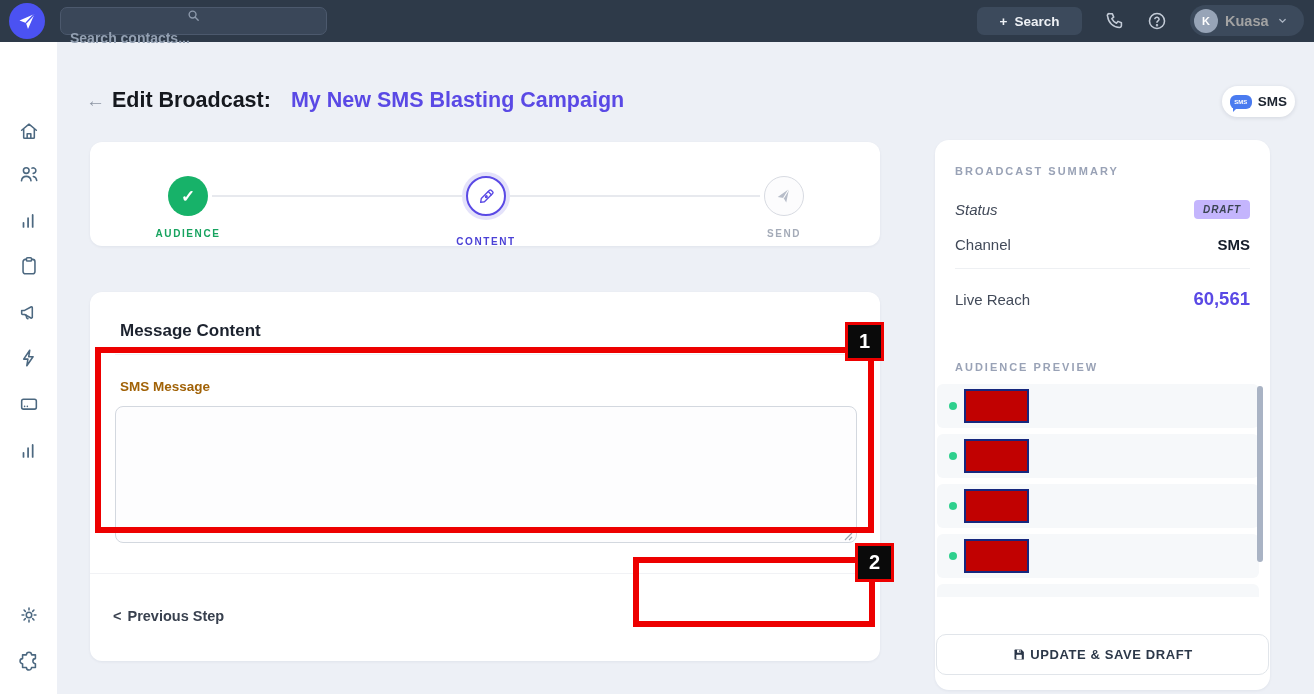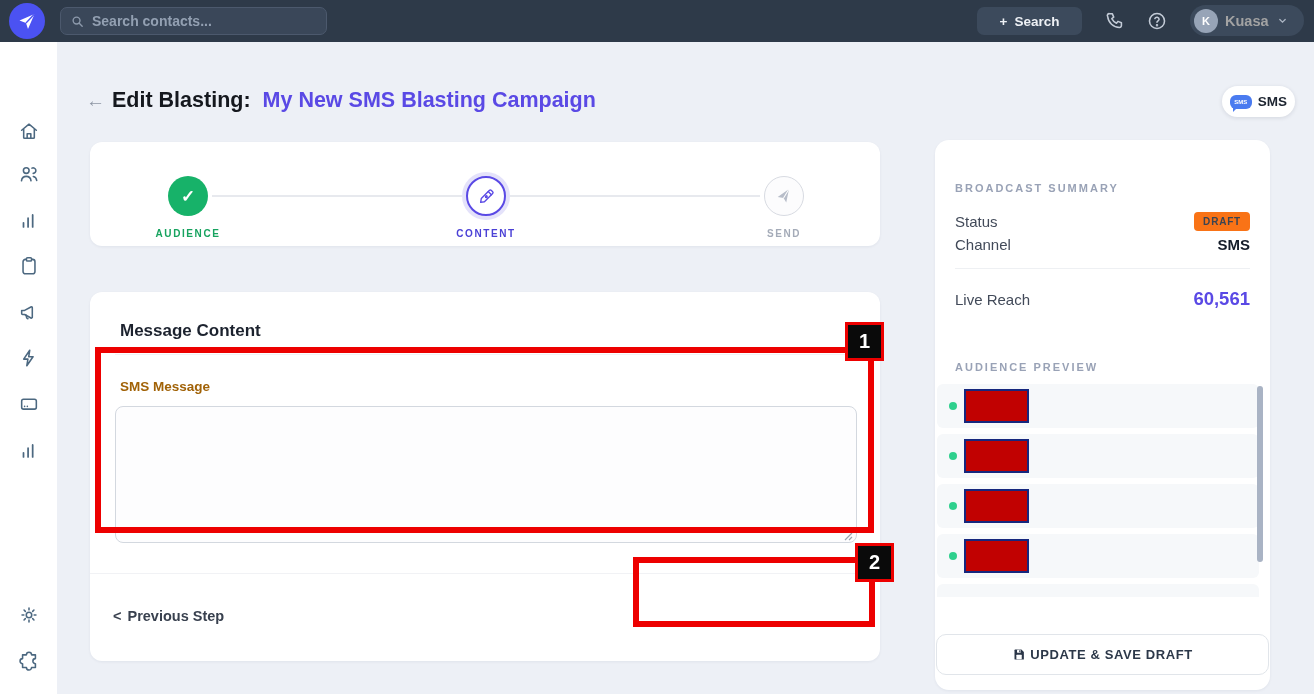--- a/index.html
+++ b/index.html
@@ -10,42 +10,42 @@
     background:#edf0f6;
     overflow:hidden;
     color:#1c222e;
   }
   
   .navbar { position:absolute; left:0; top:0; width:1314px; height:42px; background:#2e3a49; z-index:5; }
   .logo { position:absolute; left:9px; top:3px; width:36px; height:36px; border-radius:50%;
           background:#4b52f2; display:flex; align-items:center; justify-content:center; }
   .search { position:absolute; left:60px; top:7px; width:267px; height:28px;
             background:#3a4759; border:1px solid #4c596d; border-radius:7px;
-            display:flex; align-items:center; padding:0 9px; gap:7px; }
+            display:flex; align-items:center; padding:0 9px; gap:7px;flex-direction:column; }
   .search input { background:transparent; border:none; outline:none; color:#dfe5ec;
                   font-family:inherit; font-size:14px; width:100%; }
   .search input::placeholder { color:#93a0b2; font-weight:600; }
   .nav-btn { position:absolute; top:7px; height:28px; border-radius:7px; background:#3c4a5c;
              color:#eef1f5; font-size:13.5px; font-weight:700; display:flex; align-items:center;
              justify-content:center; gap:7px; border:none; cursor:pointer; font-family:inherit; }
   .upgrade { left:977px; width:105px; }
   .nav-ic { position:absolute; top:10px; width:22px; height:22px; color:#c3cbd7; cursor:pointer; }
   .userpill { position:absolute; left:1190px; top:5px; width:114px; height:31px; background:#3c4a5c;
               border-radius:16px; display:flex; align-items:center; padding:0 9px 0 4px; gap:7px; cursor:pointer; }
   .avatar { width:24px; height:24px; border-radius:50%; background:#97a4b7; color:#fff;
             font-size:11px; font-weight:700; display:flex; align-items:center; justify-content:center; }
   .username { color:#a3a3a3; font-size:14.5px; font-weight:700; }
   
   .sidebar { position:absolute; left:0; top:42px; width:57px; height:652px; background:#ffffff; z-index:4; }
   .side-ic { position:absolute; left:18px; width:22px; height:22px; color:#4c6880; cursor:pointer; }
   
   .back { position:absolute; left:86px; top:90px; font-size:19px; color:#8d95a3; cursor:pointer; z-index:2; }
   .page-title { position:absolute; left:112px; top:88px; font-size:21.5px; font-weight:700; z-index:2; }
   .title-prefix { color:#15181e; }
-  .title-campaign { color:#5a49e5; margin-left:6px; }
+  .title-campaign { color:#5a49e5; margin-left:14px; }
   .sms-pill { position:absolute; left:1222px; top:86px; width:73px; height:31px; background:#fff;
               border-radius:16px; box-shadow:0 1px 4px rgba(25,35,60,.12); display:flex; align-items:center;
               justify-content:center; gap:6px; z-index:2; }
   .bubble { position:relative; width:22px; height:14px; background:#4a7bf0; border-radius:6px;
             color:#fff; font-size:6px; font-weight:700; display:flex; align-items:center; justify-content:center; }
   .bubble::after { content:""; position:absolute; left:3px; bottom:-3px; border:3px solid transparent;
                    border-top-color:#4a7bf0; border-left-color:#4a7bf0; }
   .sms-pill-label { font-size:13.5px; font-weight:700; color:#1d2430; }
   
   .card { position:absolute; background:#fff; border-radius:12px; box-shadow:0 1px 3px rgba(25,35,60,.06); }
@@ -58,21 +58,21 @@
   .step-audience { left:78px;  background:#17b269; color:#fff; font-size:17px; font-weight:700; }
   .step-content  { left:376px; background:#fff; border:2px solid #5a49e5;
                    box-shadow:0 0 0 4px rgba(90,77,226,.16); }
   .step-send     { left:674px; background:#fcfcfd; border:1.5px solid #d8dbe2; }
   .step-line { position:absolute; top:53px; height:2px; background:#e7e9ee; }
   .line1 { left:122px; width:250px; }
   .line2 { left:420px; width:250px; }
   .step-label { position:absolute; top:86px; width:120px; text-align:center; font-size:10px;
                 font-weight:700; letter-spacing:1.6px; }
   .lbl-audience { left:38px;  color:#17a35f; }
-  .lbl-content  { left:336px; color:#4b41d6; }
+  .lbl-content  { left:336px; color:#4b41d6;margin-top:8px; }
   .lbl-send     { left:634px; color:#a4abb8; }
   
   .msg-title { position:absolute; left:30px; top:29px; font-size:17px; font-weight:700; color:#1c222e; }
   .send-test { position:absolute; left:610px; top:27px; width:158px; height:33px; background:#fdf4e9;
                border:1px solid #f7ddc3; border-radius:8px; color:#cf5b28; font-size:12.5px; font-weight:700;
                display:flex; align-items:center; justify-content:center; gap:7px; cursor:pointer; font-family:inherit; }
   .msg-divider { position:absolute; left:25px; right:25px; top:62px; height:1px; background:#f1f2f5; }
   .sms-label { position:absolute; left:30px; top:87px; font-size:13.5px; font-weight:700; color:#a16207; }
   .sms-textarea { position:absolute; left:25px; top:114px; width:742px; height:137px; resize:none;
                   border:1px solid #d3d8df; border-radius:8px; background:#fdfdfe; font-family:inherit;
@@ -80,28 +80,28 @@
   .resize-handle { position:absolute; left:752px; top:238px; width:11px; height:11px; color:#9aa2ae; cursor:nwse-resize; }
   .footer-divider { position:absolute; left:0; right:0; top:281px; height:1px; background:#f1f2f5; }
   .prev-step { position:absolute; left:23px; top:316px; font-size:14.5px; font-weight:700; color:#39414f;
                cursor:pointer; display:flex; gap:6px; align-items:center; }
   .continue-btn { position:absolute; left:555px; top:305px; width:213px; height:42px; background:#5a4de2;
                   border:none; border-radius:9px; color:#fff; font-size:15px; font-weight:700;
                   display:flex; align-items:center; justify-content:center; gap:9px; cursor:pointer;
                   font-family:inherit; box-shadow:0 2px 6px rgba(90,77,226,.35); }
   
   .panel-heading { position:absolute; left:20px; font-size:11px; font-weight:700; letter-spacing:2px; color:#99a2b6; }
-  .h-summary { top:42px; }
+  .h-summary { top:25px; }
   .h-audience { top:221px; }
   .row { position:absolute; left:20px; right:20px; display:flex; align-items:center; justify-content:space-between; }
-  .row-status { top:72px; }
+  .row-status { top:60px;font-style:italic; }
   .row-channel { top:96px; }
   .row-reach { top:148px; }
   .row-label { font-size:15px; color:#424a59; }
-  .draft-badge { background:#f97316; border-radius:4px; padding:4px 9px; font-size:10px; font-weight:700;
+  .draft-badge { background:#c4b5fd; border-radius:4px; padding:4px 9px; font-size:10px; font-weight:700;
                  letter-spacing:.8px; color:#3b4452; }
   .channel-value { font-size:15px; font-weight:700; color:#141c29; }
   .reach-value { font-size:18.5px; font-weight:700; color:#5a49e5; }
   .panel-divider { position:absolute; left:20px; right:20px; top:128px; height:1px; background:#eef0f3; }
   .aud-list { position:absolute; left:2px; top:244px; width:322px; height:213px; overflow:hidden; }
   .aud-row { height:44px; margin-bottom:6px; background:#f6f8fa; border-radius:6px;
              display:flex; align-items:center; padding-left:12px; }
   .dot { width:8px; height:8px; border-radius:50%; background:#2ed08d; margin-right:7px; flex:none; }
   .redact { width:65px; height:34px; background:#c10101; border:2px solid #16277e; }
   .aud-scrollbar { position:absolute; left:322px; top:246px; width:6px; height:176px; background:#a9b3c4;
@@ -224,21 +224,21 @@
   <span class="side-ic" style="top:608px">
     <svg width="22" height="22" viewBox="0 0 24 24" fill="none" stroke="currentColor" stroke-width="1.7" stroke-linejoin="round">
         <path d="M9.2 5.3a2.2 2.2 0 1 1 5.6 0H19v4.1a2.2 2.2 0 1 0 0 5.5V19h-4.2a2.2 2.2 0 1 1-5.6 0H5v-4.1a2.2 2.2 0 1 1 0-5.5V5.3h4.2z"></path>
       </svg>
   </span>
 
 </div>
 
 <span class="back">←</span>
 <div class="page-title">
-  <span class="title-prefix">Edit Blasting:</span>
+  <span class="title-prefix">Edit Broadcast:</span>
   <span class="title-campaign">My New SMS Blasting Campaign</span>
 </div>
 <div class="sms-pill">
   <span class="bubble">SMS</span>
   <span class="sms-pill-label">SMS</span>
 </div>
 
 <div class="card stepper-card">
   <div class="step-line line1"></div>
   <div class="step-line line2"></div>

